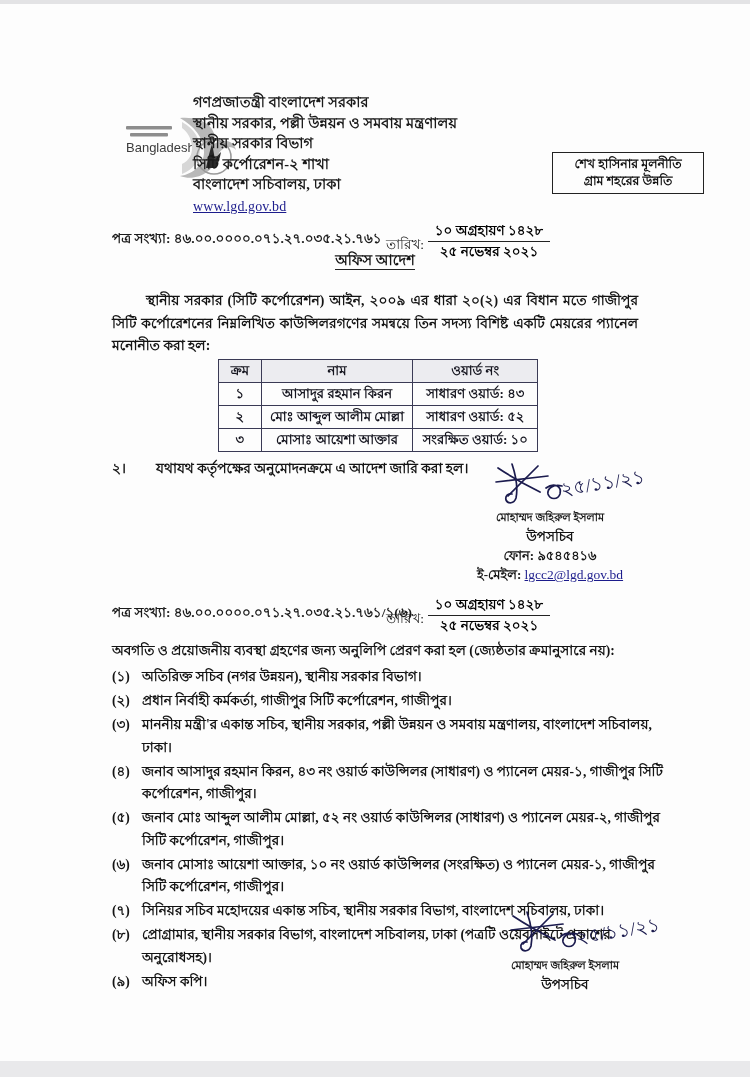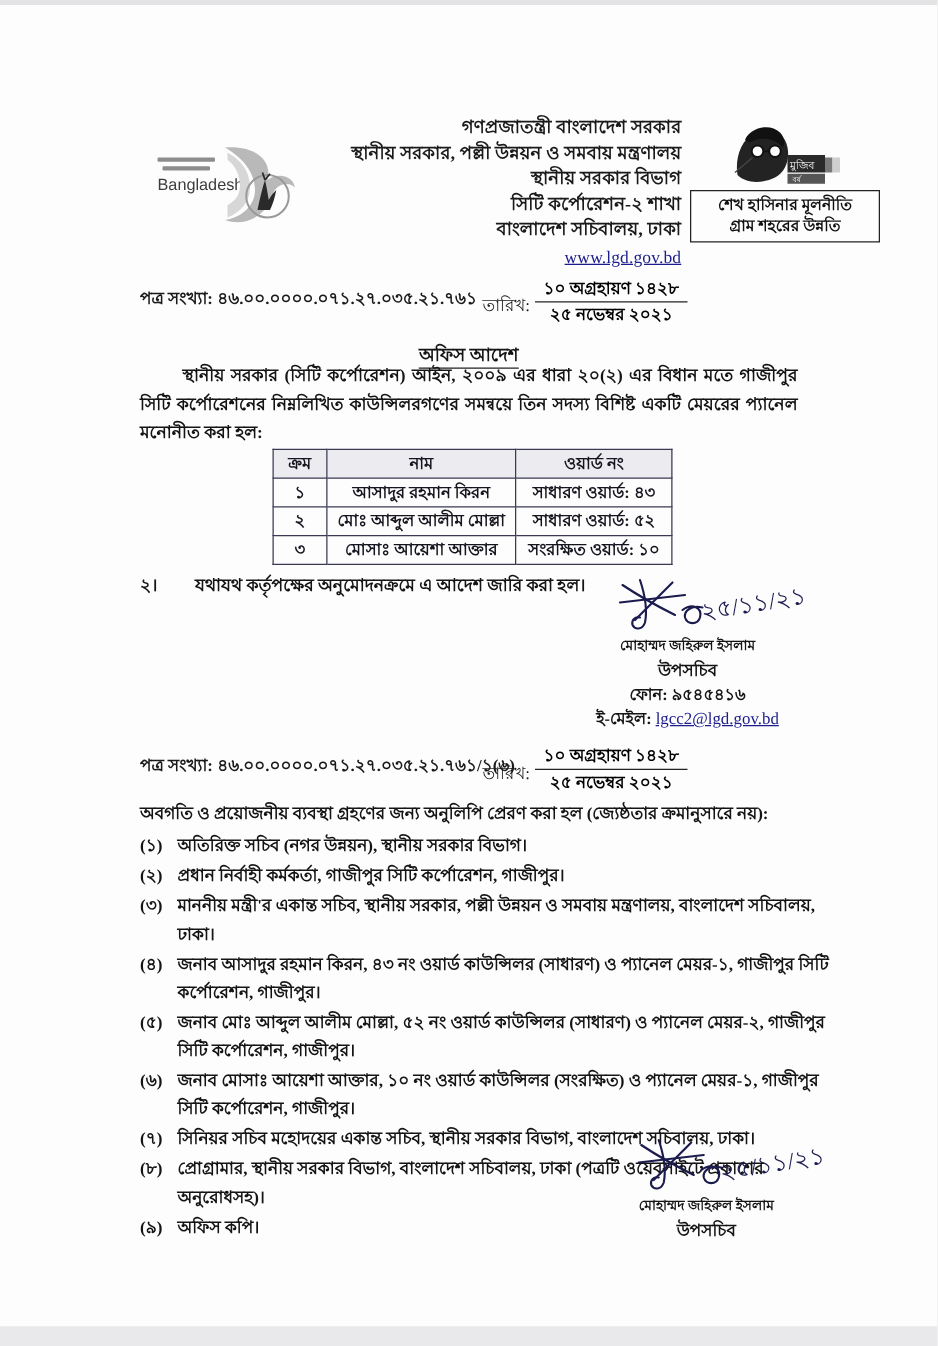--- a/index.html
+++ b/index.html
@@ -51,23 +51,23 @@
   }
   .logo-left {
     position: absolute;
     left: 110px; top: 18px;
     width: 120px; height: 78px; margin-left: 12px;
   }
   .logo-left svg { display: block; }
 
   .header-center {
     position: absolute;
-    left: 205px; top: 0;
+    left: 193px; top: 0;
     width: 340px;
-    text-align: right;
+    text-align: left;
     color: #1a1a1a;
   }
   .header-center div {
     font-size: 14.5px;
     line-height: 20.5px;
     font-weight: bold;
     letter-spacing: 0.1px;
     white-space: nowrap;
   }
   .header-center .url {
@@ -145,21 +145,21 @@
     font-size: 13.5px;
     font-weight: bold;
     line-height: 18px;
     padding-top: 1px;
     white-space: nowrap;
   }
 
   
   .order-title {
     position: absolute;
-    left: 0; top: 273px;
+    left: 0; top: 249px;
     width: 750px;
     text-align: center;
     font-size: 14.5px;
     font-weight: bold;
     color: #141414;
   }
   .order-title span {
     border-bottom: 1.2px solid #222;
     padding-bottom: 1px;
   }
@@ -313,37 +313,20 @@
 
     <div class="header-center">
       <div>গণপ্রজাতন্ত্রী বাংলাদেশ সরকার</div>
       <div>স্থানীয় সরকার, পল্লী উন্নয়ন ও সমবায় মন্ত্রণালয়</div>
       <div>স্থানীয় সরকার বিভাগ</div>
       <div>সিটি কর্পোরেশন-২ শাখা</div>
       <div>বাংলাদেশ সচিবালয়, ঢাকা</div>
       <div class="url">www.lgd.gov.bd</div>
     </div>
 
-    <div class="logo-right">
-      <svg width="110" height="60" viewBox="0 0 110 60" xmlns="http://www.w3.org/2000/svg">
-        <path d="M20 46 C18 34 22 18 34 12 C46 6 58 12 60 24 C62 34 58 44 50 48
-                 C42 52 28 54 20 46 Z" fill="#232323"></path>
-        <path d="M26 18 C30 8 46 4 54 12 C58 16 58 22 56 24 C52 18 40 14 30 20 Z" fill="#111"></path>
-        <circle cx="36" cy="27" r="4.6" fill="#fff" stroke="#111" stroke-width="1.5"></circle>
-        <circle cx="50" cy="27" r="4.6" fill="#fff" stroke="#111" stroke-width="1.5"></circle>
-        <line x1="40.6" y1="27" x2="45.4" y2="27" stroke="#111" stroke-width="1.4"></line>
-        <line x1="18" y1="44" x2="32" y2="32" stroke="#444" stroke-width="1.2"></line>
-        <rect x="60" y="30" width="30" height="14" fill="#2a2a2a"></rect>
-        <rect x="90" y="32" width="6" height="12" fill="#7a7a7a"></rect>
-        <rect x="96" y="32" width="6" height="12" fill="#cfcfcf"></rect>
-        <text x="62" y="41" font-family="Liberation Sans, sans-serif" font-size="8.5" fill="#fff">মুজিব</text>
-        <rect x="60" y="45" width="30" height="8" fill="#555"></rect>
-        <text x="64" y="51.5" font-family="Liberation Sans, sans-serif" font-size="6" fill="#fff">বর্ষ</text>
-      </svg>
-    </div>
 
     <div class="slogan-box">
       <div>শেখ হাসিনার মূলনীতি</div>
       <div>গ্রাম শহরের উন্নতি</div>
     </div>
   </div>
 
   <div class="memo-row" style="top:228px;">
     <div class="memo-no">
       <span>পত্র সংখ্যা:</span>

